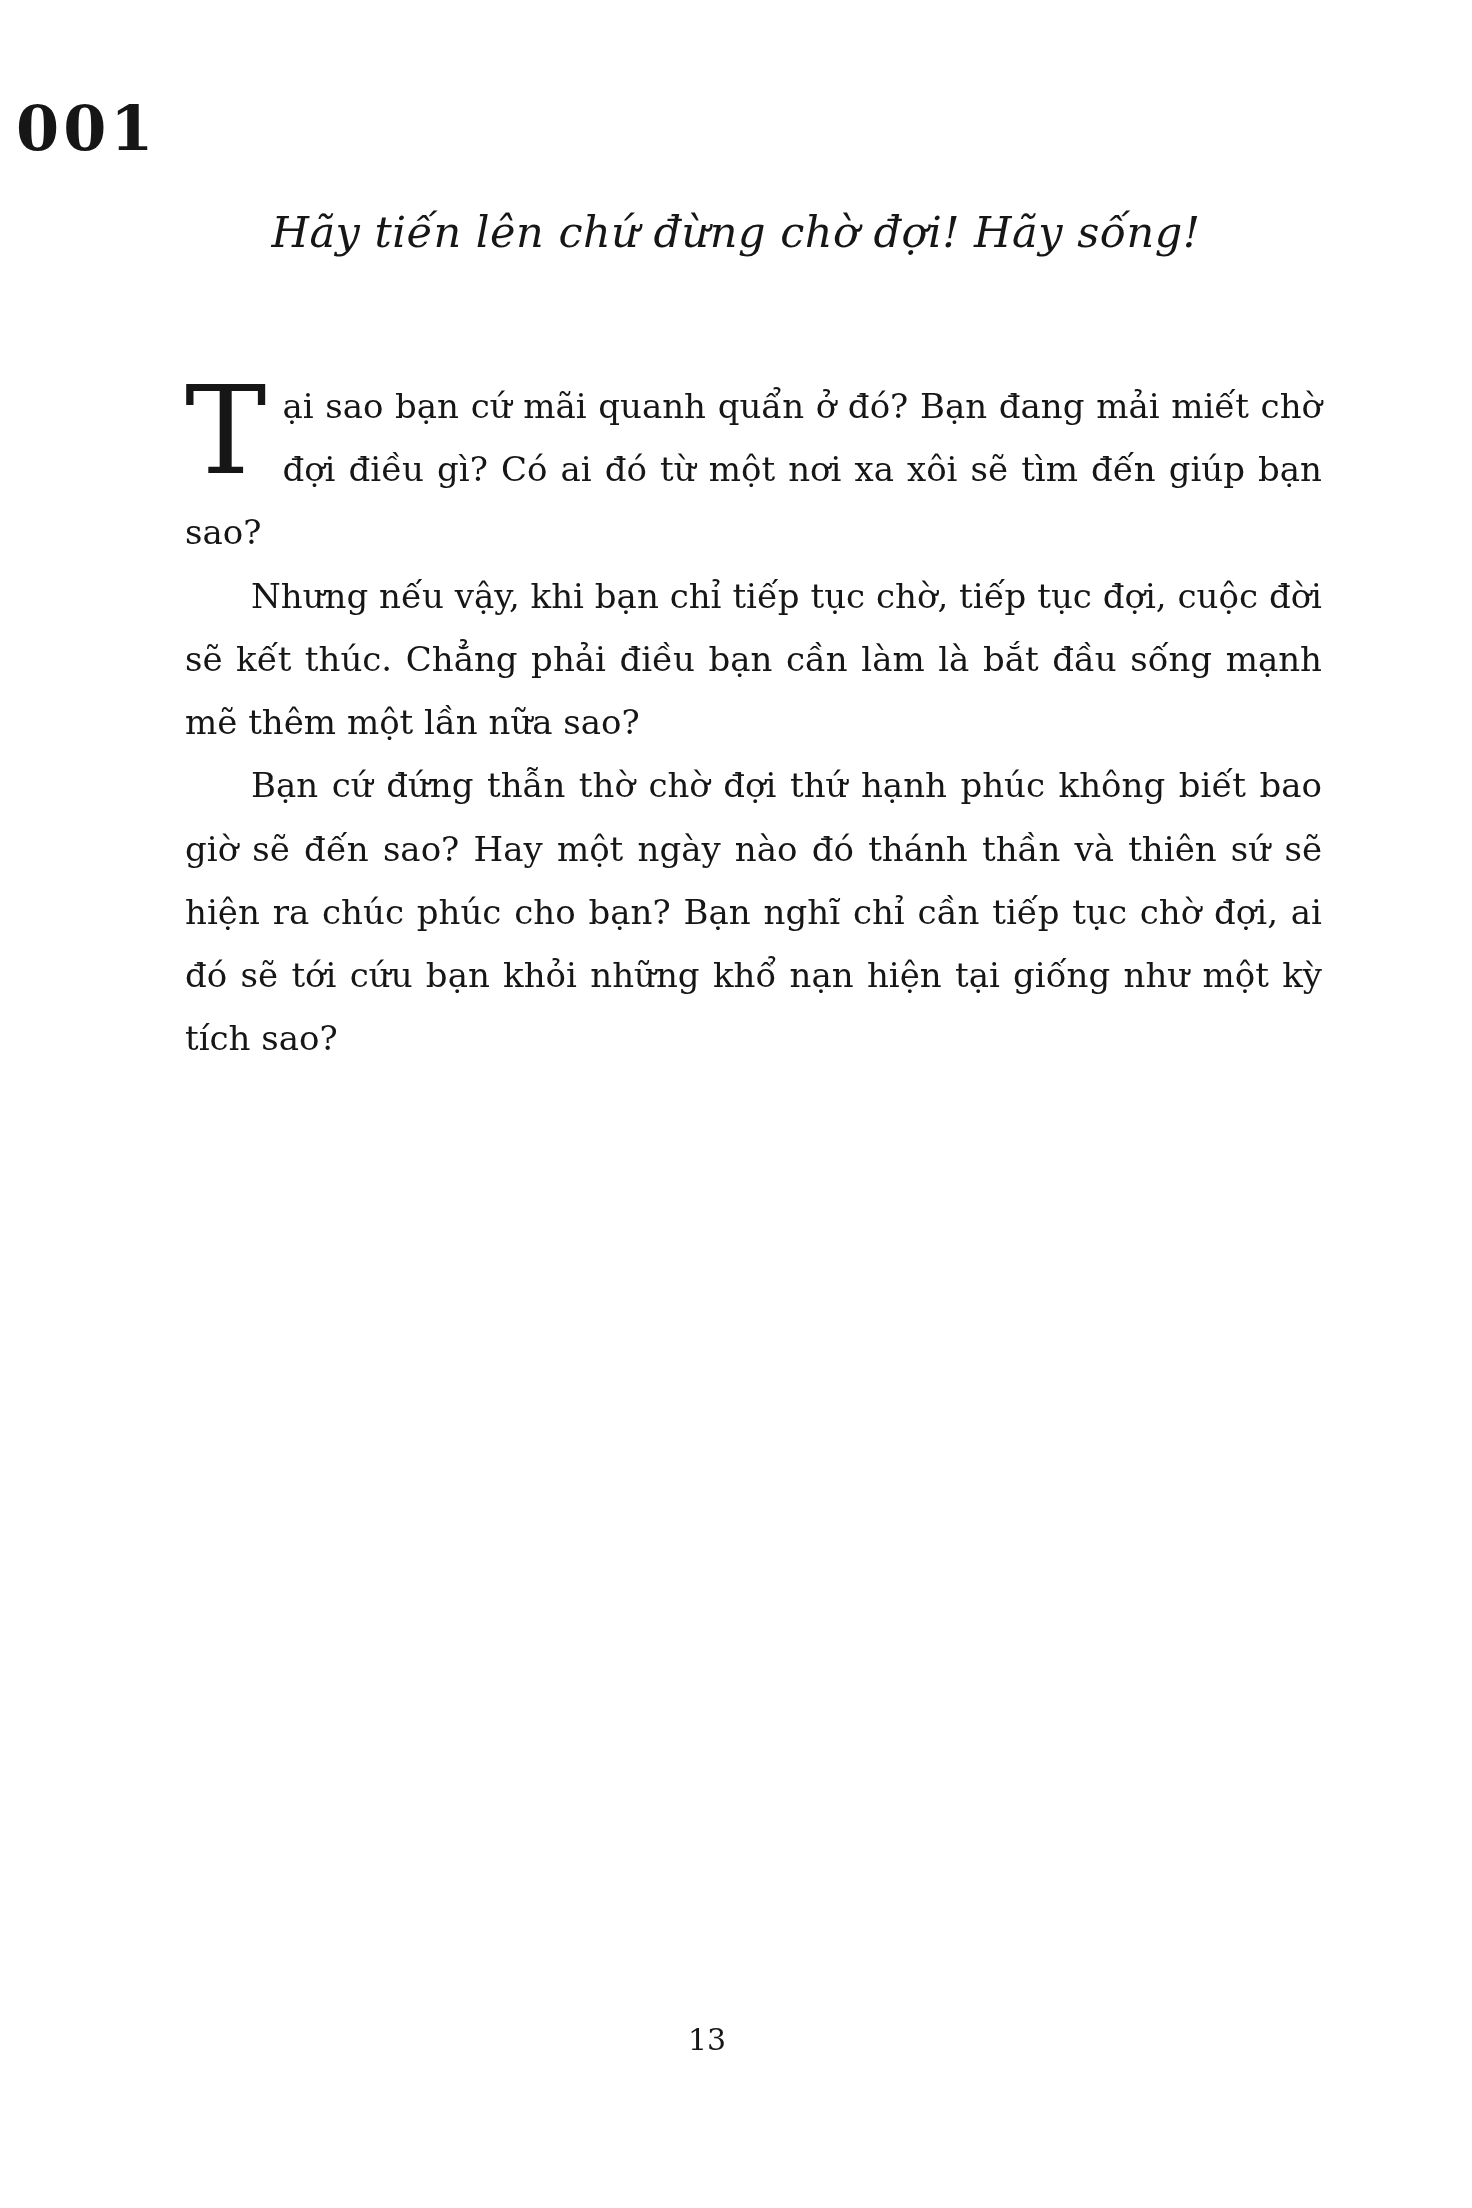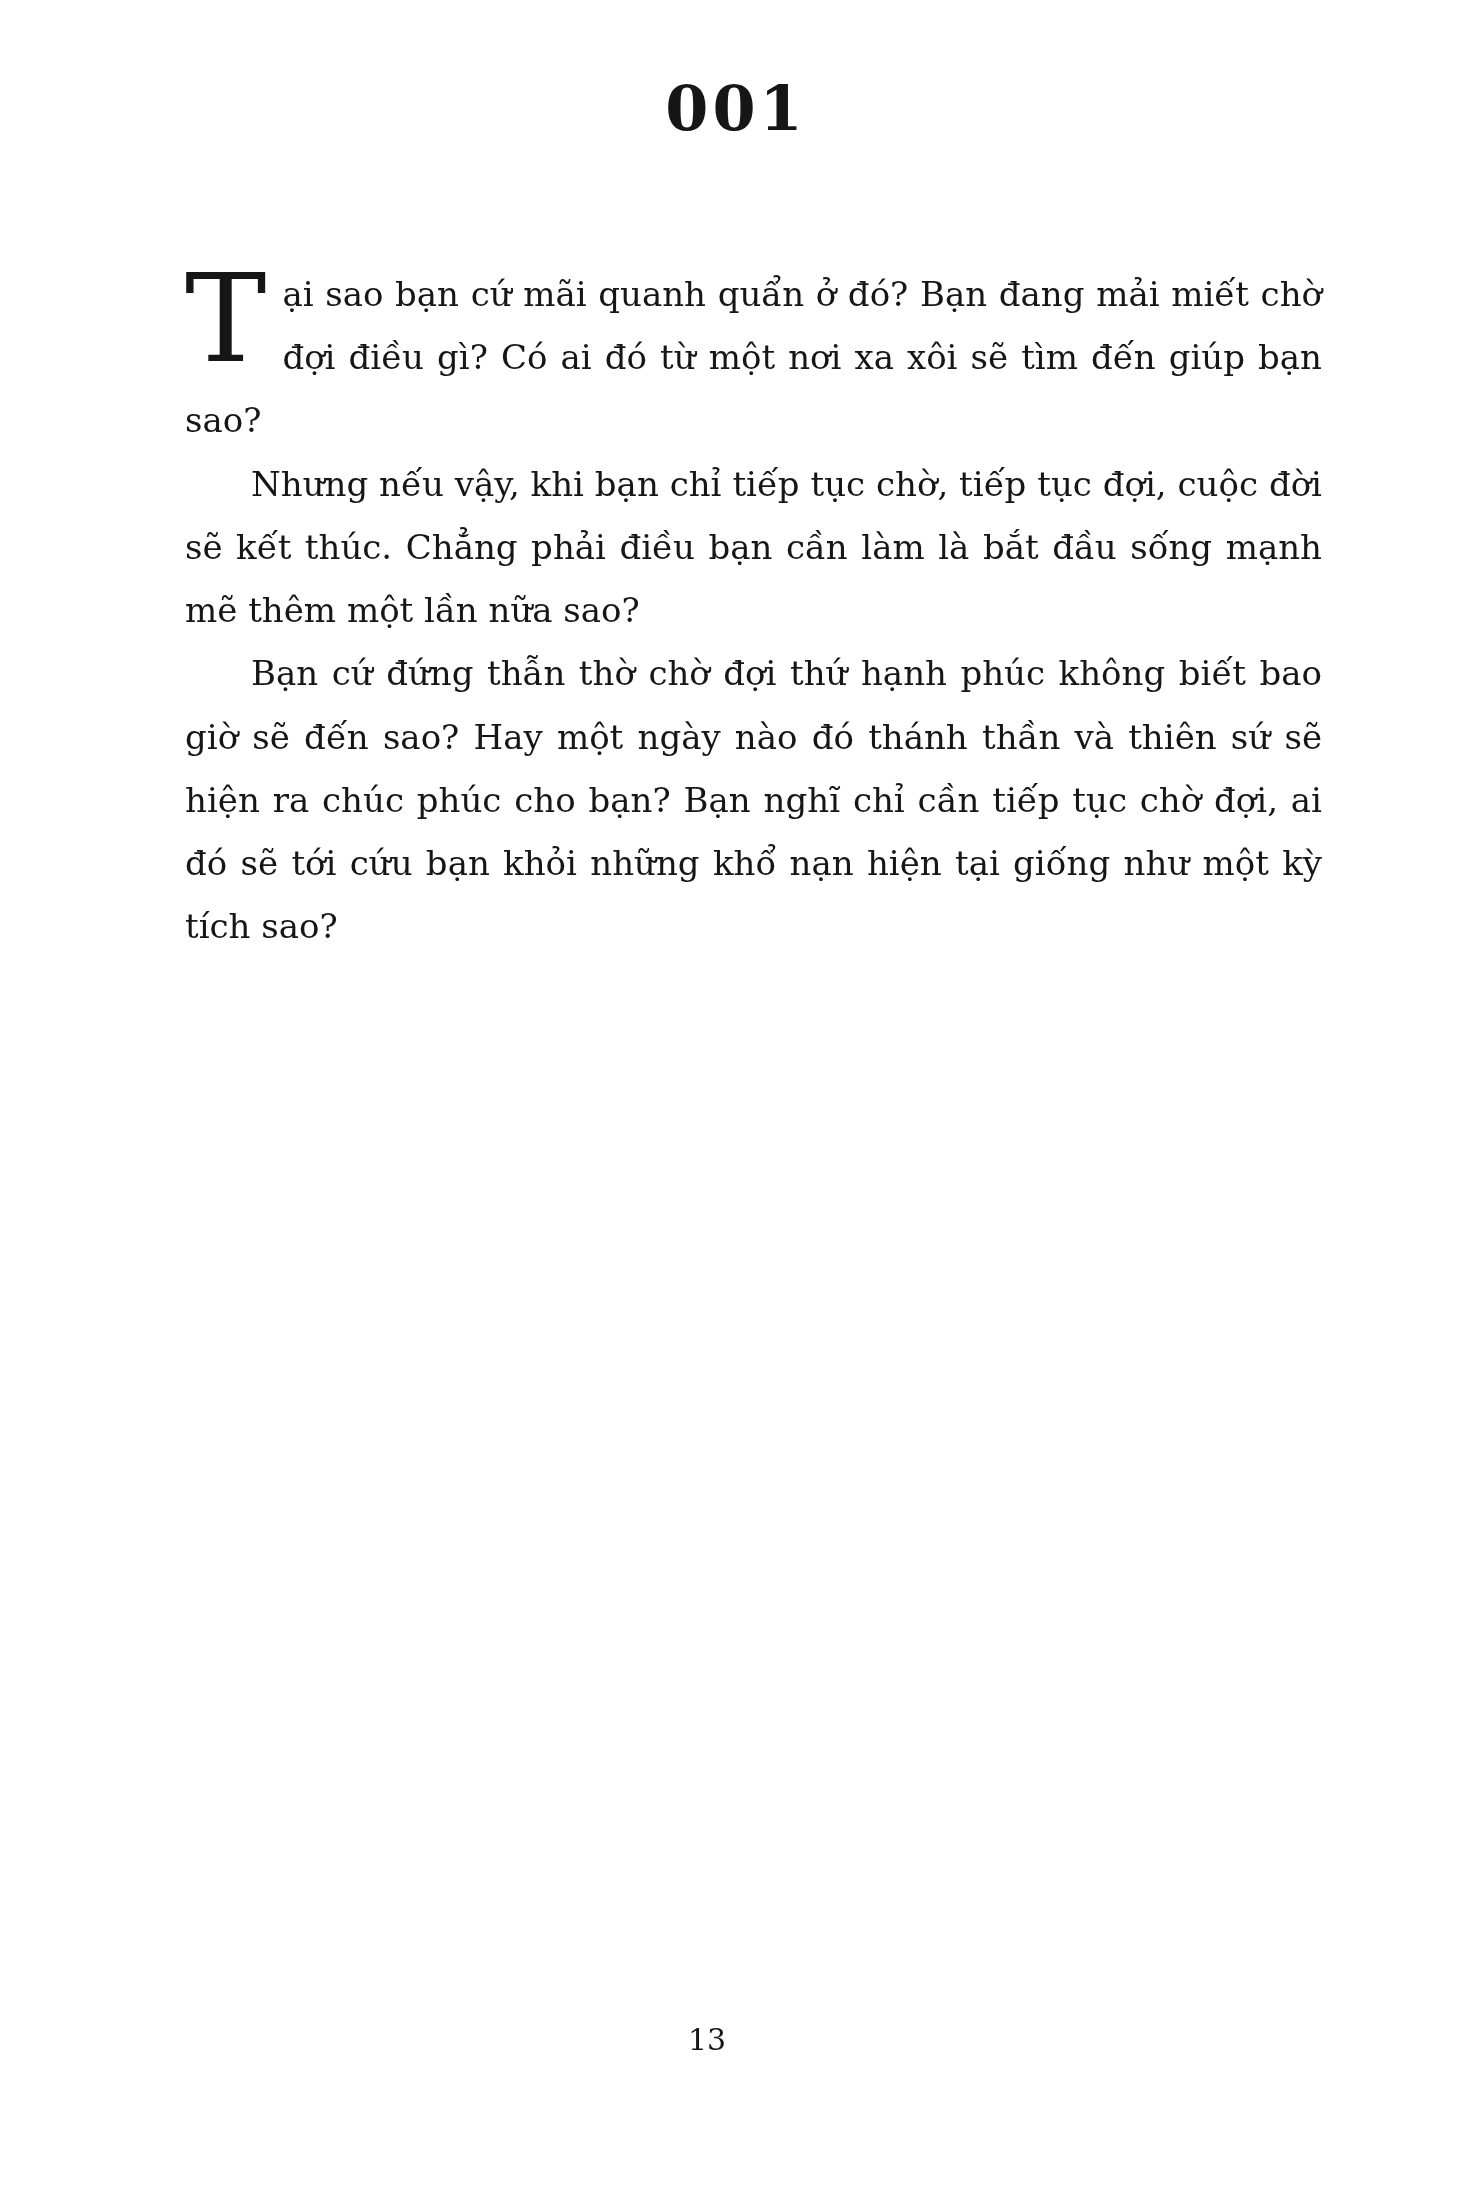--- a/index.html
+++ b/index.html
@@ -16,26 +16,26 @@
     color: #161616;
   }
   .sheet {
     position: absolute;
     top: 0; left: 0;
     width: 1472px;
     height: 2208px;
     background: #ffffff;
   }
   .chapter-number {
-    margin-top: 72px;
-    text-align: center;
+    margin-top: 92px;
     font-size: 62px;
     font-weight: 700;
     letter-spacing: 4px;
     font-style: normal;
+    padding-left: 16px;
   }
   .chapter-title {
     margin-top: 42px;
     text-align: center;
     font-style: italic;
     font-size: 43px;
     letter-spacing: 0.5px;
   }
   .body-text {
     margin: 118px 150px 0 185px;
@@ -77,20 +77,21 @@
     font-size: 30px;
   }
 </style>
 </head>
 <body>
 
 <div class="sheet">
 
   <div class="chapter-number">001</div>
 
+  <div class="chapter-title">Hãy tiến lên chứ đừng chờ đợi! Hãy sống!</div>
 
   <div class="body-text">
 
     <p class="para first"><span class="dropcap">T</span><span>ại sao bạn cứ mãi quanh quẩn ở đó? Bạn đang mải miết chờ đợi điều gì? Có ai đó từ một nơi xa xôi sẽ tìm đến giúp bạn sao?</span></p>
 
     <p class="para indent">Nhưng nếu vậy, khi bạn chỉ tiếp tục chờ, tiếp tục đợi, cuộc đời sẽ kết thúc. Chẳng phải điều bạn cần làm là bắt đầu sống mạnh mẽ thêm một lần nữa sao?</p>
 
     <p class="para indent">Bạn cứ đứng thẫn thờ chờ đợi thứ hạnh phúc không biết bao giờ sẽ đến sao? Hay một ngày nào đó thánh thần và thiên sứ sẽ hiện ra chúc phúc cho bạn? Bạn nghĩ chỉ cần tiếp tục chờ đợi, ai đó sẽ tới cứu bạn khỏi những khổ nạn hiện tại giống như một kỳ tích sao?</p>
 
 

